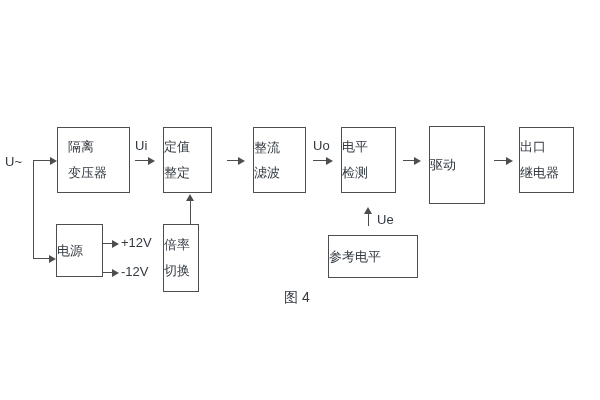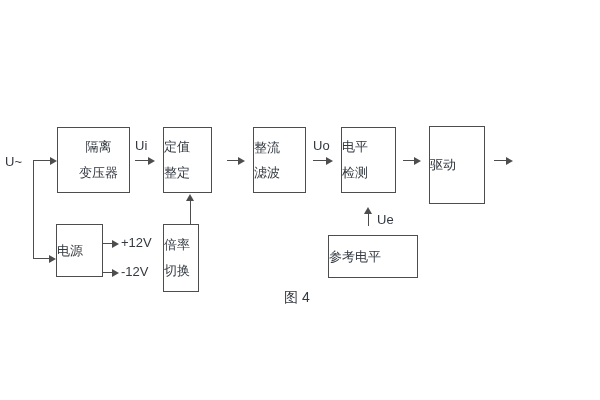--- a/index.html
+++ b/index.html
@@ -23,21 +23,21 @@
     border: 1px solid var(--line);
     background: var(--background);
     display: flex;
     flex-direction: column;
     justify-content: center;
     gap: 12px;
     font-size: 13px;
     line-height: 14px;
     color: var(--text);
   }
-  .box.align-left { align-items: center; padding-left: 10px; }
+  .box.align-left { align-items: flex-start; padding-left: 10px; }
   .wire-h { position: absolute; height: 1px; background: var(--line); }
   .wire-v { position: absolute; width: 1px; background: var(--line); }
   .head-r {
     position: absolute; width: 0; height: 0;
     border-top: 4px solid transparent;
     border-bottom: 4px solid transparent;
     border-left: 7px solid var(--line);
   }
   .head-u {
     position: absolute; width: 0; height: 0;
@@ -84,20 +84,24 @@
 
   <div class="box" style="left:341px; top:127px; width:55px; height:66px;">
     <span>电平</span>
     <span>检测</span>
   </div>
 
   <div class="box" style="left:429px; top:126px; width:56px; height:78px;">
     <span>驱动</span>
   </div>
 
+  <div class="box" style="left:519px; top:127px; width:55px; height:66px;">
+    <span>出口</span>
+    <span>继电器</span>
+  </div>
 
   <span class="sig" style="left:135px; top:139px;">Ui</span>
   <div class="wire-h" style="left:135px; top:160px; width:13px;"></div>
   <div class="head-r" style="left:148px; top:157px;"></div>
 
   <div class="wire-h" style="left:227px; top:160px; width:11px;"></div>
   <div class="head-r" style="left:238px; top:157px;"></div>
 
   <span class="sig" style="left:313px; top:139px;">Uo</span>
   <div class="wire-h" style="left:313px; top:160px; width:13px;"></div>

